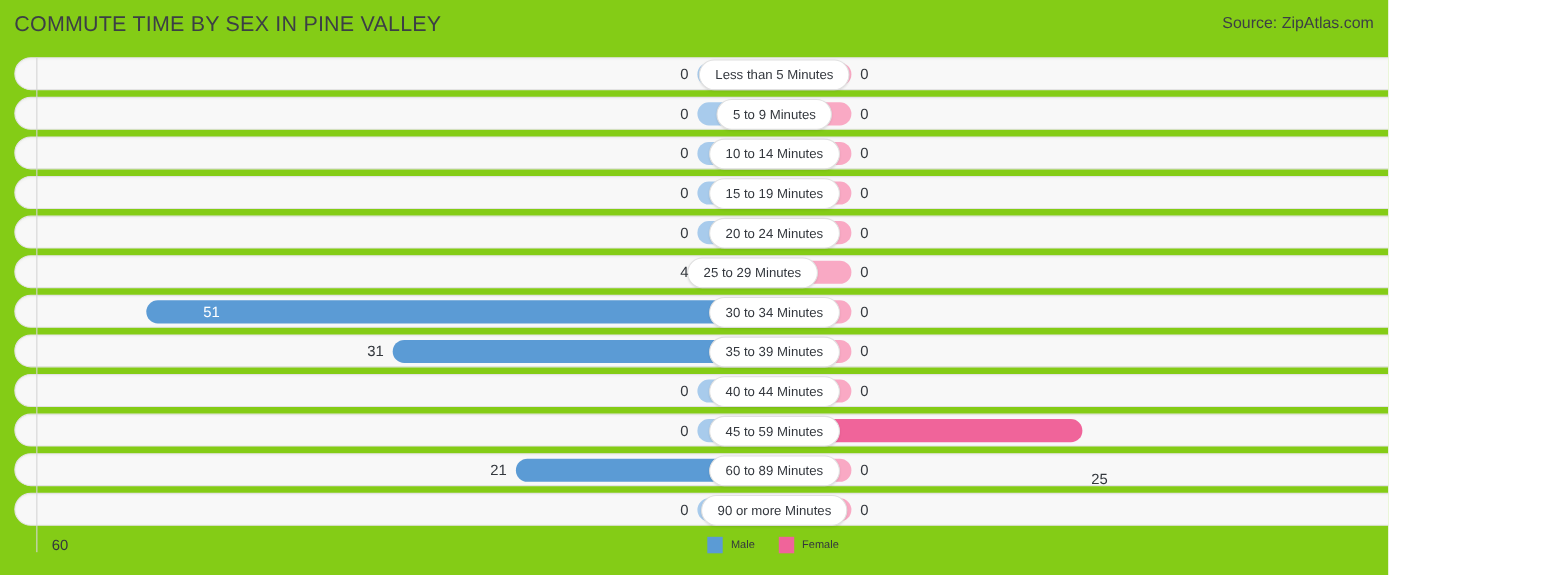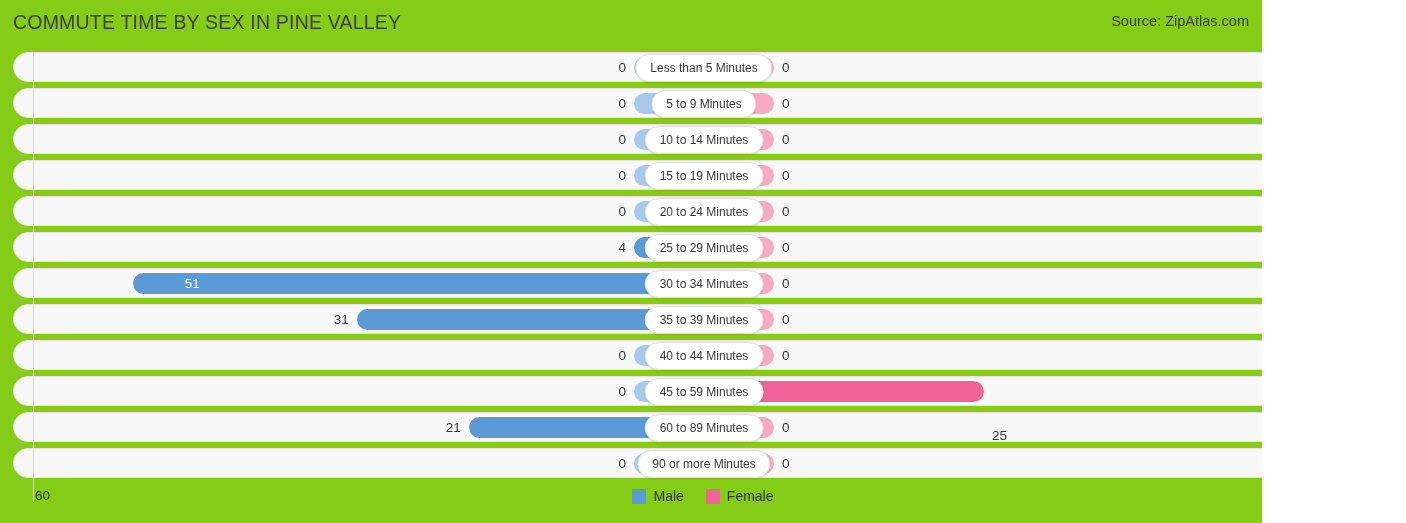--- a/index.html
+++ b/index.html
@@ -133,38 +133,39 @@
     left: 13px;
     top: 486px;
     width: 1380px;
     height: 30px;
   }
   .tick {
     position: absolute;
     top: 2px;
     font-size: 13.5px;
     color: #33373d;
+    margin-left: 12px;
   }
   .tick.left  { left: 22px; }
   .tick.right { left: 1334px; }
 
   .legend {
     position: absolute;
     left: 0; right: 0;
     top: 2px;
     display: flex;
     justify-content: center;
     align-items: center;
     gap: 22px;
   }
   .legend-item {
     display: flex;
     align-items: center;
     gap: 7px;
-    font-size: 14px;
+    font-size: 10px;
     color: #33373d;
   }
   .swatch {
     width: 14px;
     height: 15px;
     display: inline-block;
   }
 </style>
 </head>
 <body>
@@ -224,21 +225,21 @@
             <div class="val female" style="left: 768px; width: 64px;">0</div>
             <div class="pill" style="left: 690px;">20 to 24 Minutes</div>
           </div>
         </div>
         <div class="row">
           <div class="track">
             <div class="bar male" style="left: 620px; width: 70px; background: rgb(91, 155, 213);"></div>
             <div class="bar female" style="left: 690px; width: 70px; background: rgb(249, 169, 196);"></div>
             <div class="val male" style="left: 548px; width: 64px;">4</div>
             <div class="val female" style="left: 768px; width: 64px;">0</div>
-            <div class="pill" style="left: 690px;">25 to 29 Minutes</div>
+            <div class="pill" style="left: 670px;">25 to 29 Minutes</div>
           </div>
         </div>
         <div class="row">
           <div class="track">
             <div class="bar male" style="left: 118.8px; width: 571.2px; background: rgb(91, 155, 213);"></div>
             <div class="bar female" style="left: 690px; width: 70px; background: rgb(249, 169, 196);"></div>
             <div class="val male inside" style="left: 130.8px; width: 60px; text-align: left;">51</div>
             <div class="val female" style="left: 768px; width: 64px;">0</div>
             <div class="pill" style="left: 690px;">30 to 34 Minutes</div>
           </div>

